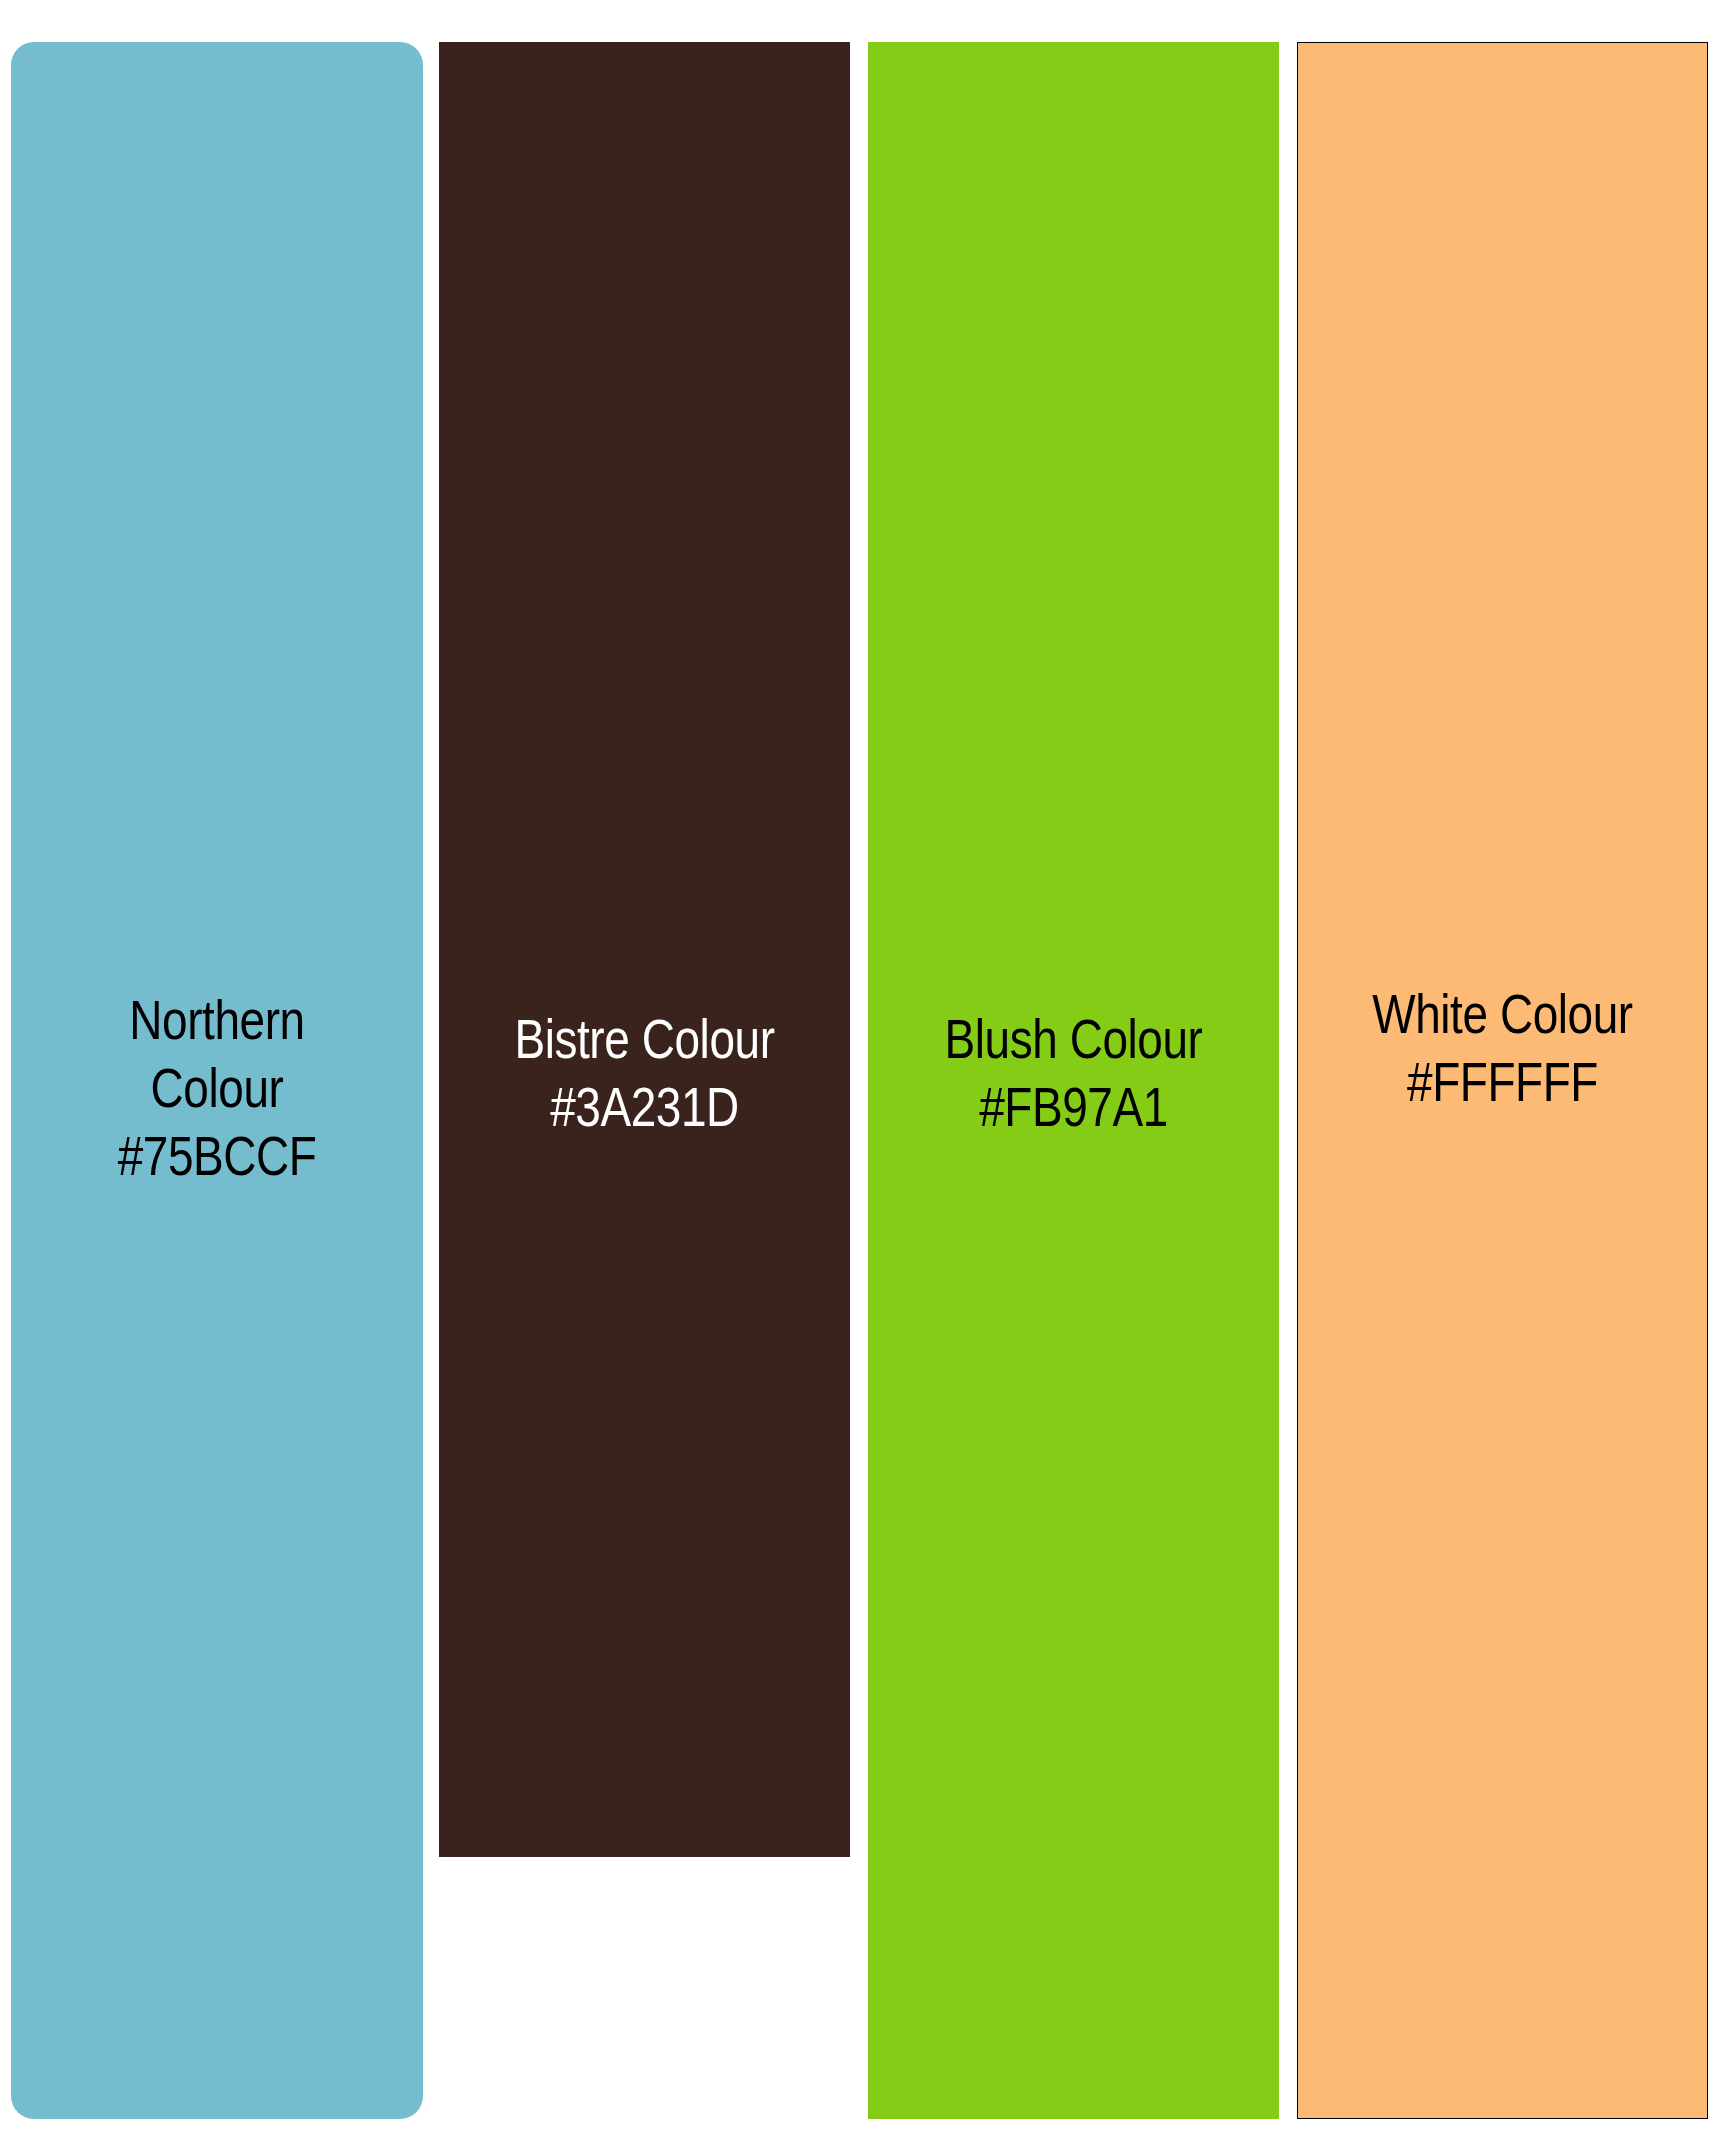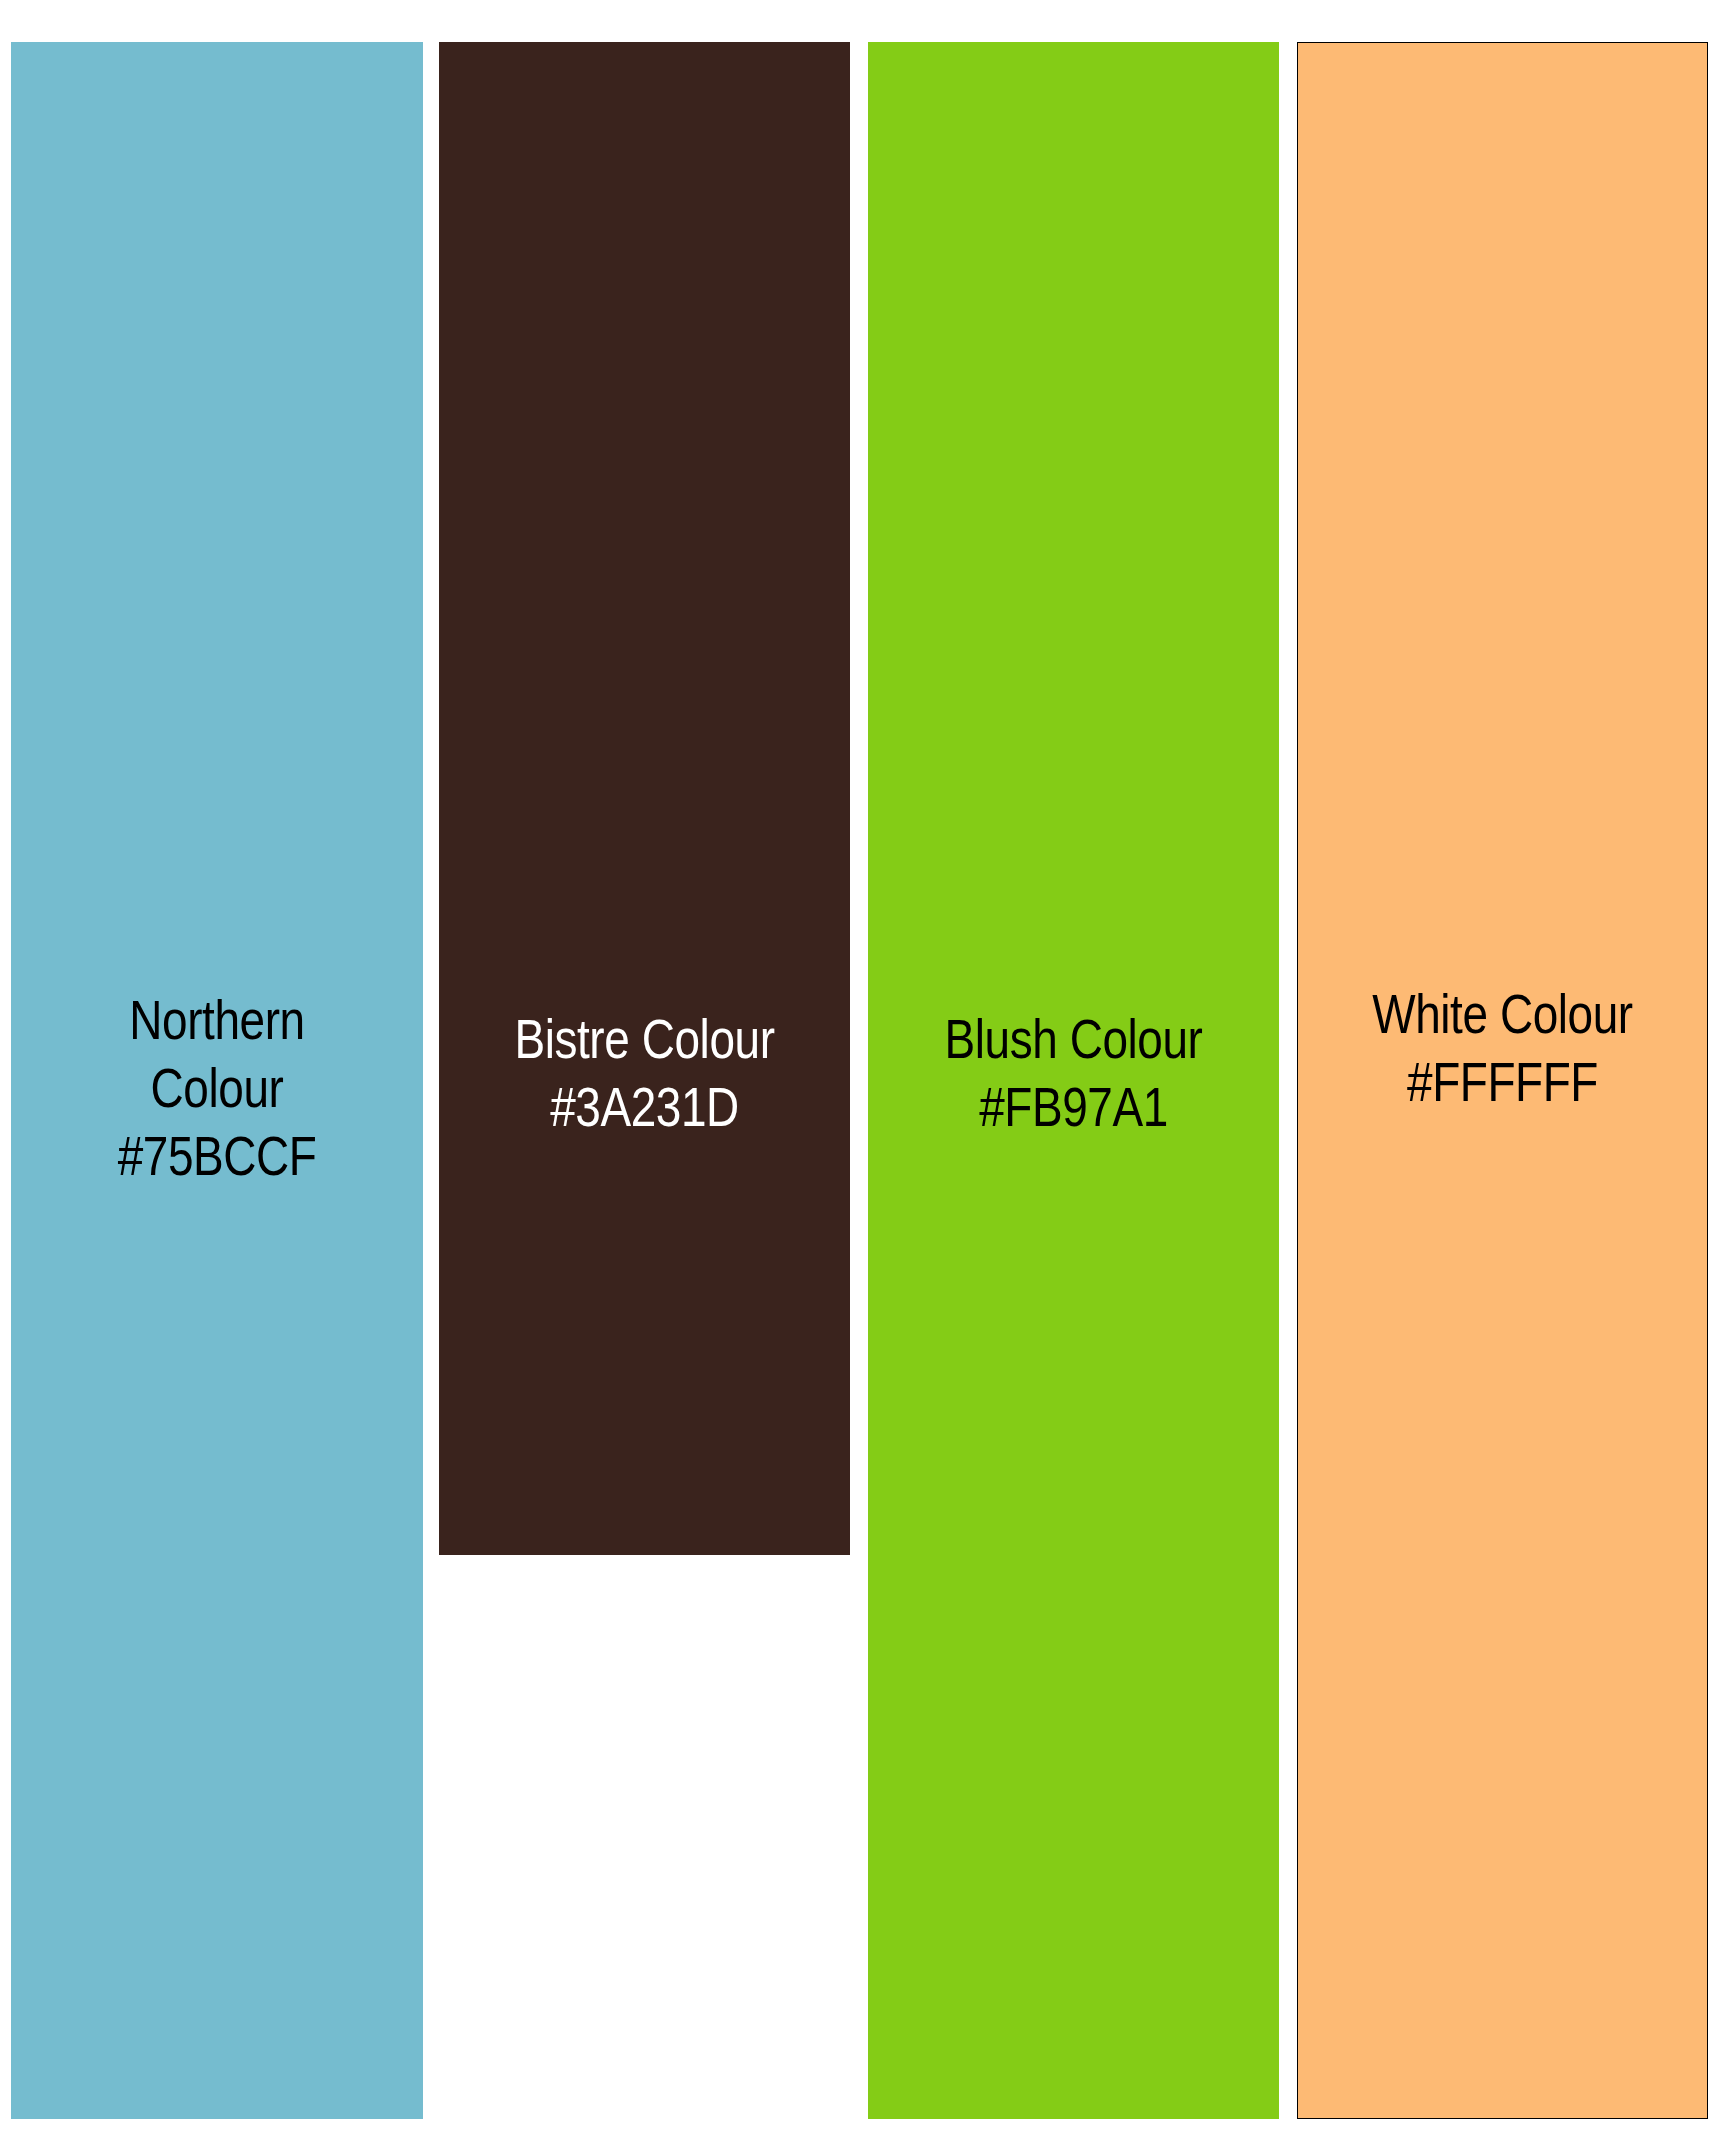--- a/index.html
+++ b/index.html
@@ -45,34 +45,35 @@
     word-break: normal;
   }
 
   
   #swatch-northern {
     left: 11px;
     top: 42px;
     width: 412px;
     height: 2077px;
     background: #75bccf;
+    border-radius: 23px;
   }
   #swatch-northern .swatch-label {
     margin-top: 944px;
     color: #000000;
     padding: 0 29px;
     box-sizing: border-box;
   }
 
   
   #swatch-bistre {
     left: 439px;
     top: 42px;
     width: 411px;
-    height: 1513px;
+    height: 1815px;
     background: #3a231d;
   }
   #swatch-bistre .swatch-label {
     margin-top: 963px;
     color: #ffffff;
     padding: 0 11.5px;
     box-sizing: border-box;
   }
 
   

